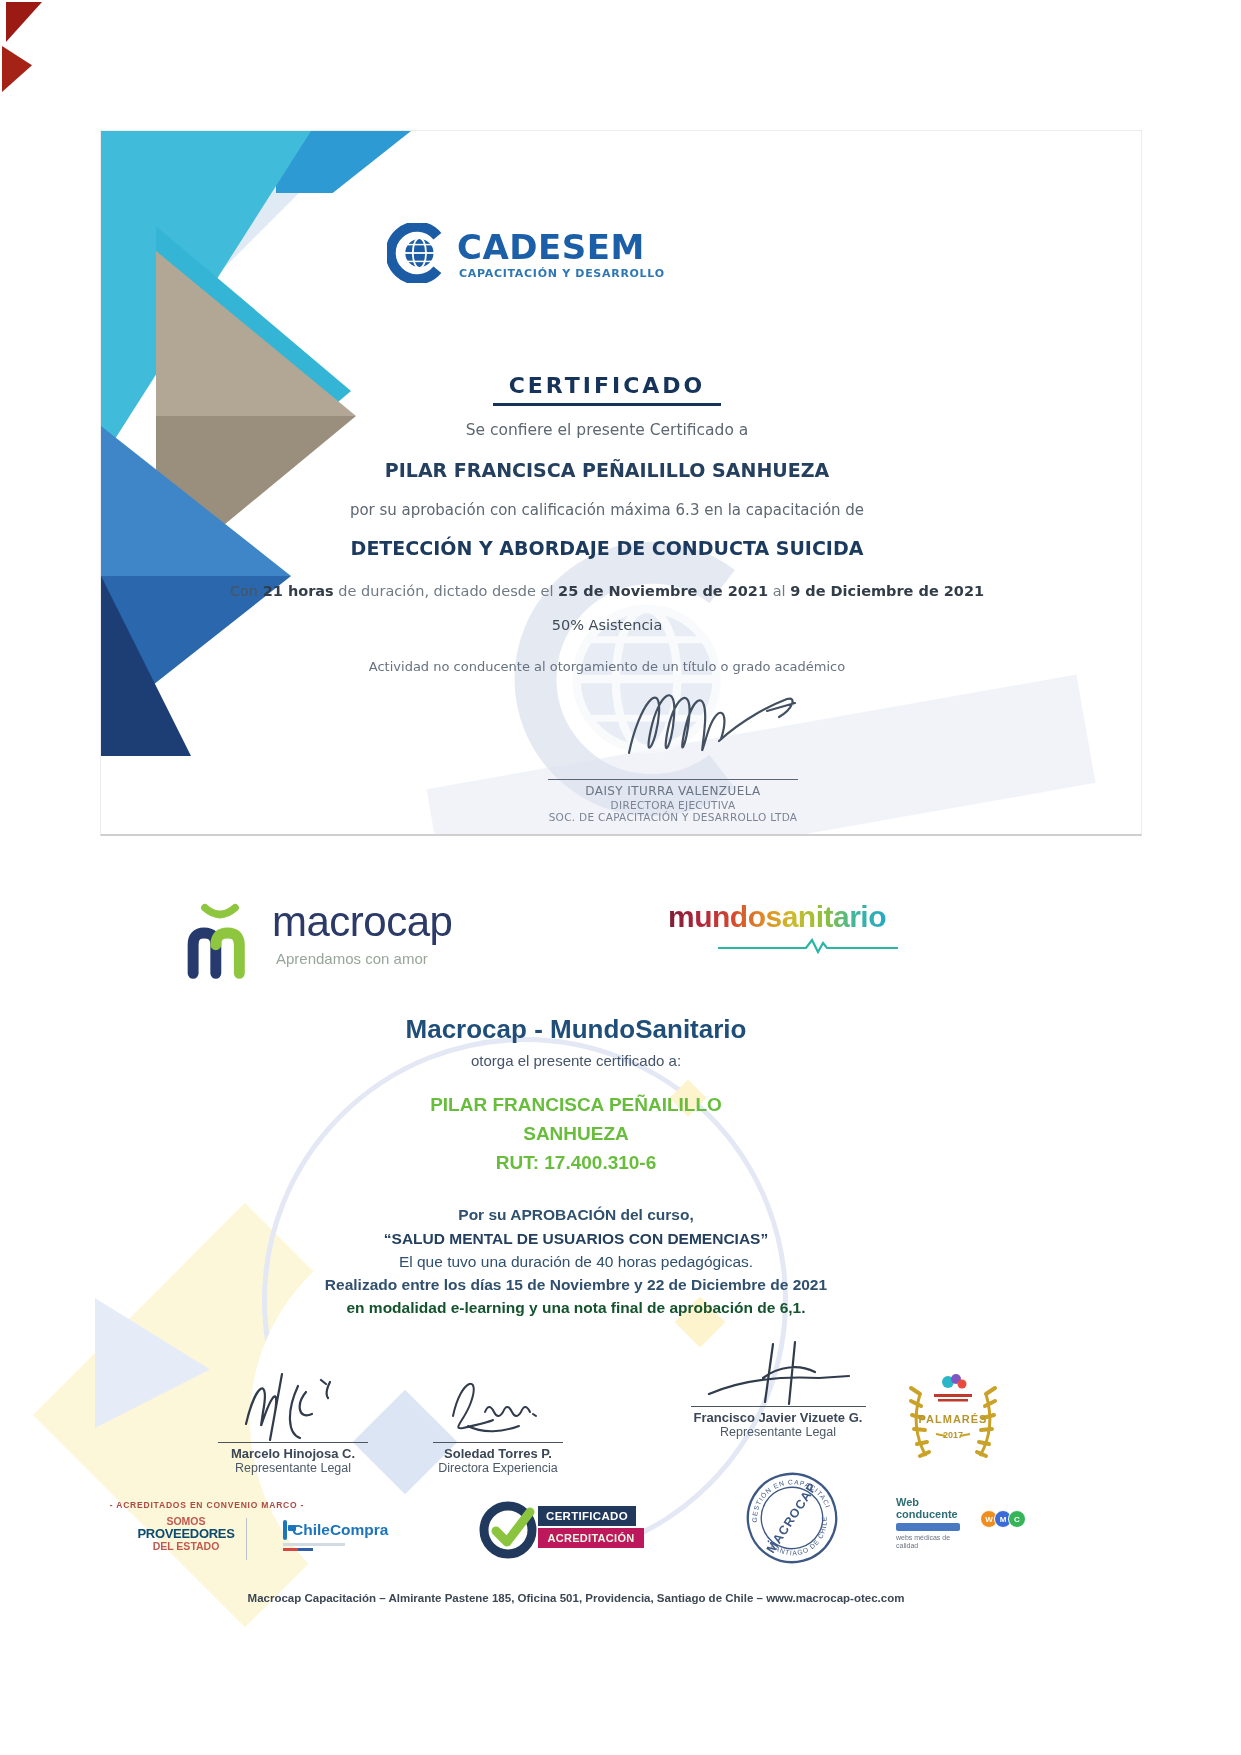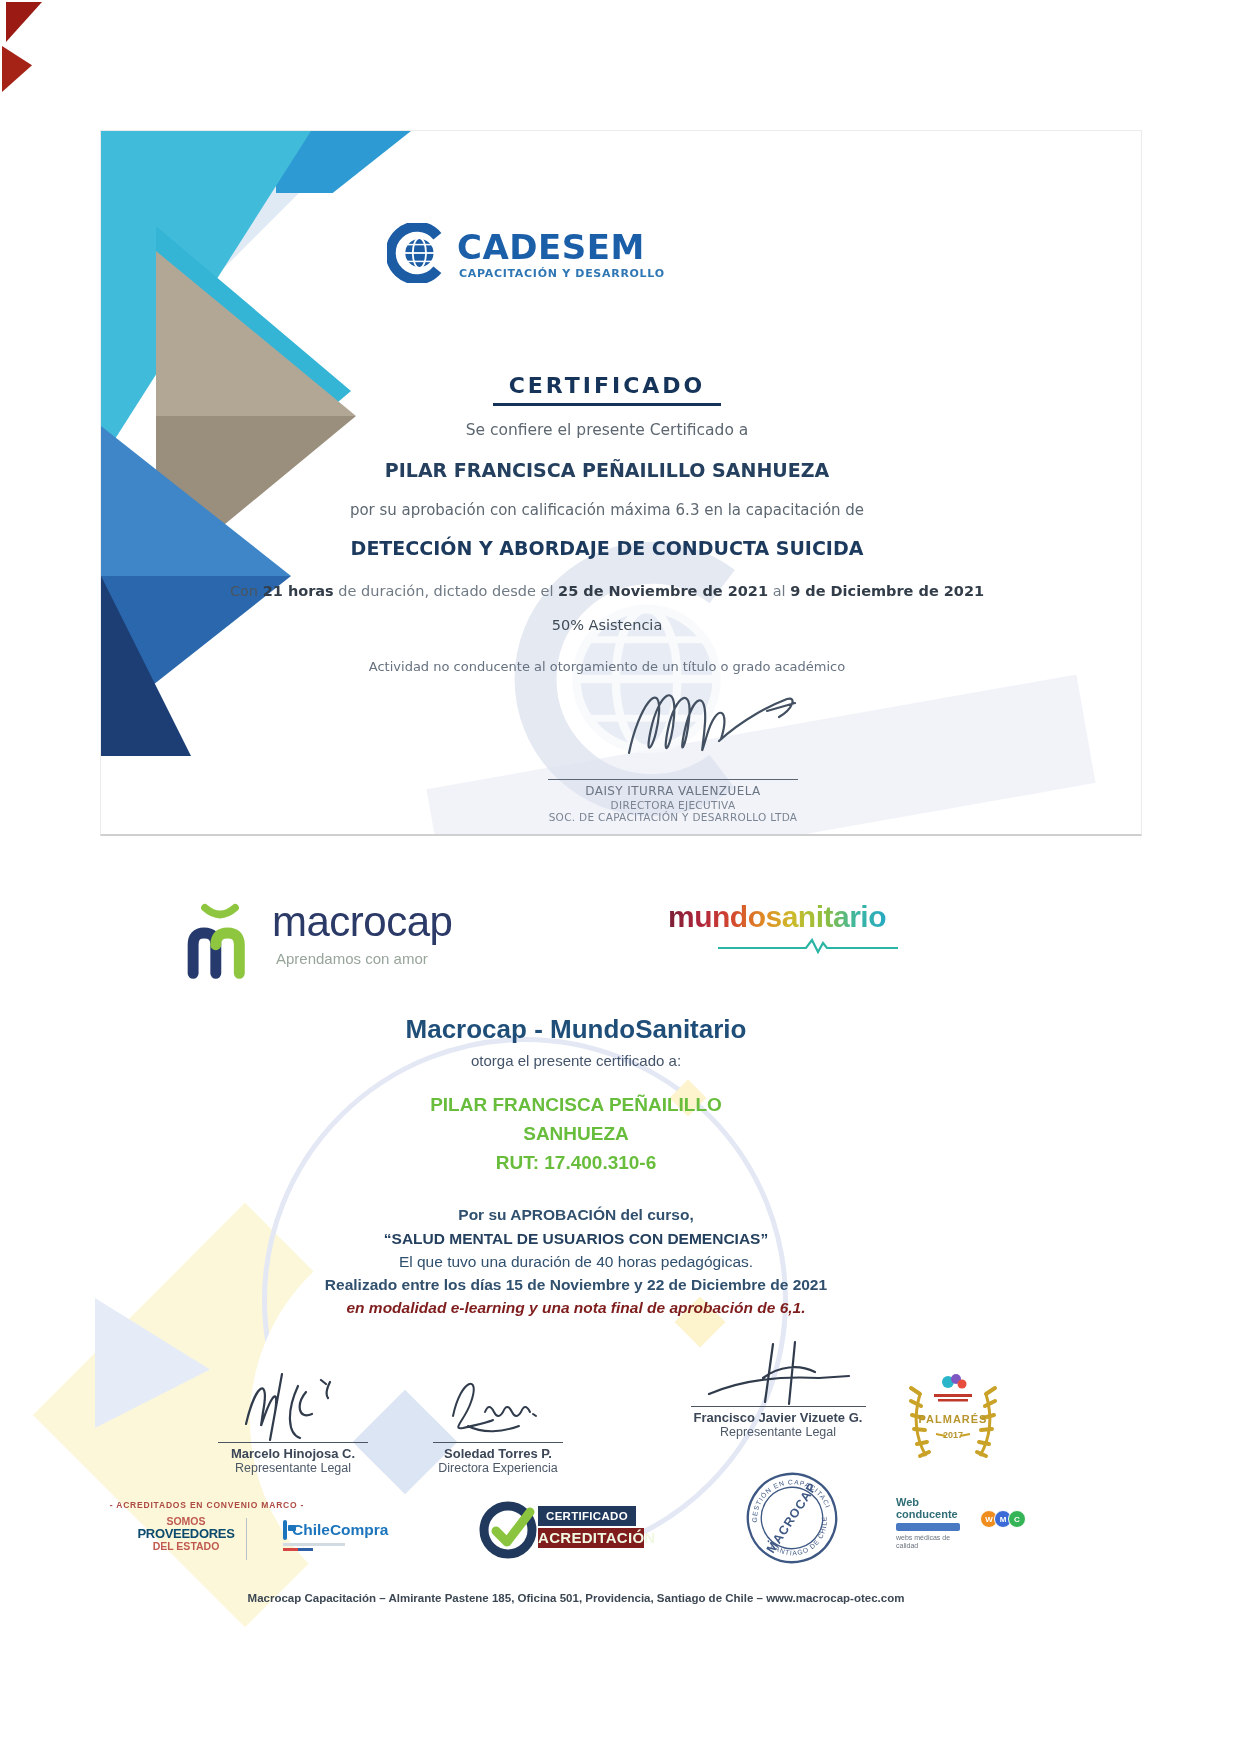--- a/index.html
+++ b/index.html
@@ -84,21 +84,21 @@
   .c2-text{left:176px;width:800px;text-align:center;}
   .c2-title {top:1014px;font-size:26px;font-weight:700;color:#1f4e79;}
   .c2-grant {top:1052px;font-size:15px;color:#44546a;}
   .c2-n1{top:1094px;font-size:19px;font-weight:700;color:#68bd3c;}
   .c2-n2{top:1123px;font-size:19px;font-weight:700;color:#68bd3c;}
   .c2-rut{top:1152px;font-size:19px;font-weight:700;color:#68bd3c;}
   .c2-b0{top:1206px;font-size:15.5px;font-weight:600;color:#30506e;}
   .c2-b1{top:1230px;font-size:15.5px;font-weight:700;color:#24405e;}
   .c2-b2{top:1253px;font-size:15.5px;font-weight:500;color:#30506e;}
   .c2-b3{top:1276px;font-size:15.5px;font-weight:600;color:#30506e;}
-  .c2-b4{top:1299px;font-size:15.5px;font-weight:600;color:#7f1d1d;font-style:italic;}
+  .c2-b4{top:1299px;font-size:15.5px;font-weight:600;color:#14532d;}
 
   .sigcol{position:absolute;width:200px;text-align:center;z-index:2;}
   .sigcol .scr{height:74px;}
   .sigcol .ln{border-top:1.5px solid #4a5560;margin:0 auto;}
   .sigcol .nm{font-size:13px;font-weight:600;color:#3b4656;margin-top:3px;}
   .sigcol .rl{font-size:12.5px;color:#4c5868;}
   .sig1{left:193px;top:1368px;} .sig1 .ln{width:150px;}
   .sig2{left:398px;top:1368px;} .sig2 .ln{width:130px;}
   .sig3{left:668px;top:1332px;width:220px;} .sig3 .ln{width:175px;}
 
@@ -113,22 +113,22 @@
   .chile-row{display:flex;align-items:center;gap:5px;margin-left:27px;}
   .chile-ico{width:20px;height:16px;border:2px solid #1c75bc;border-radius:3px;position:relative;}
   .chile-ico::after{content:"";position:absolute;left:3px;top:3px;width:8px;height:6px;background:#1c75bc;border-radius:1px;}
   .chile-word{font-size:15.5px;font-weight:700;color:#1c75bc;}
   .chile-bar{margin:3px 0 0 27px;width:62px;height:3px;background:#d2dae2;}
   .chile-flag{margin:2px 0 0 27px;width:30px;height:3px;background:linear-gradient(90deg,#d64541 0 50%,#2f5fa5 50% 100%);}
 
   .acc-badge-circle{left:476px;top:1494px;width:70px;height:70px;z-index:3;}
   .acc-ribbon-top{left:538px;top:1506px;width:98px;height:20px;background:#21395c;color:#fff;
                   font-size:11.5px;font-weight:700;text-align:center;line-height:20px;letter-spacing:.3px;}
-  .acc-ribbon-bot{left:538px;top:1528px;width:106px;height:20px;background:#7f1d1d;color:#f1f8e2;
-                  font-size:15px;font-weight:700;text-align:center;line-height:20px;letter-spacing:.3px;}
+  .acc-ribbon-bot{left:538px;top:1528px;width:106px;height:20px;background:#be185d;color:#f1f8e2;
+                  font-size:11px;font-weight:700;text-align:center;line-height:20px;letter-spacing:.3px;}
 
   .stamp{left:744px;top:1470px;width:96px;height:96px;transform:rotate(-15deg);opacity:.9;z-index:3;}
 
   .palmares{left:898px;top:1368px;width:110px;height:100px;text-align:left;z-index:2;}
 
   .webacr{left:896px;top:1496px;width:130px;z-index:2;display:flex;gap:6px;align-items:flex-start;}
   .webacr-title{font-size:11px;font-weight:700;color:#2e6d75;}
   .webacr-bar{margin-top:3px;width:64px;height:8px;background:#4a79c4;border-radius:2px;}
   .webacr-sub{margin-top:3px;font-size:7px;color:#6b7480;line-height:1.1;}
   .webacr-circles{display:flex;margin-top:14px;}

